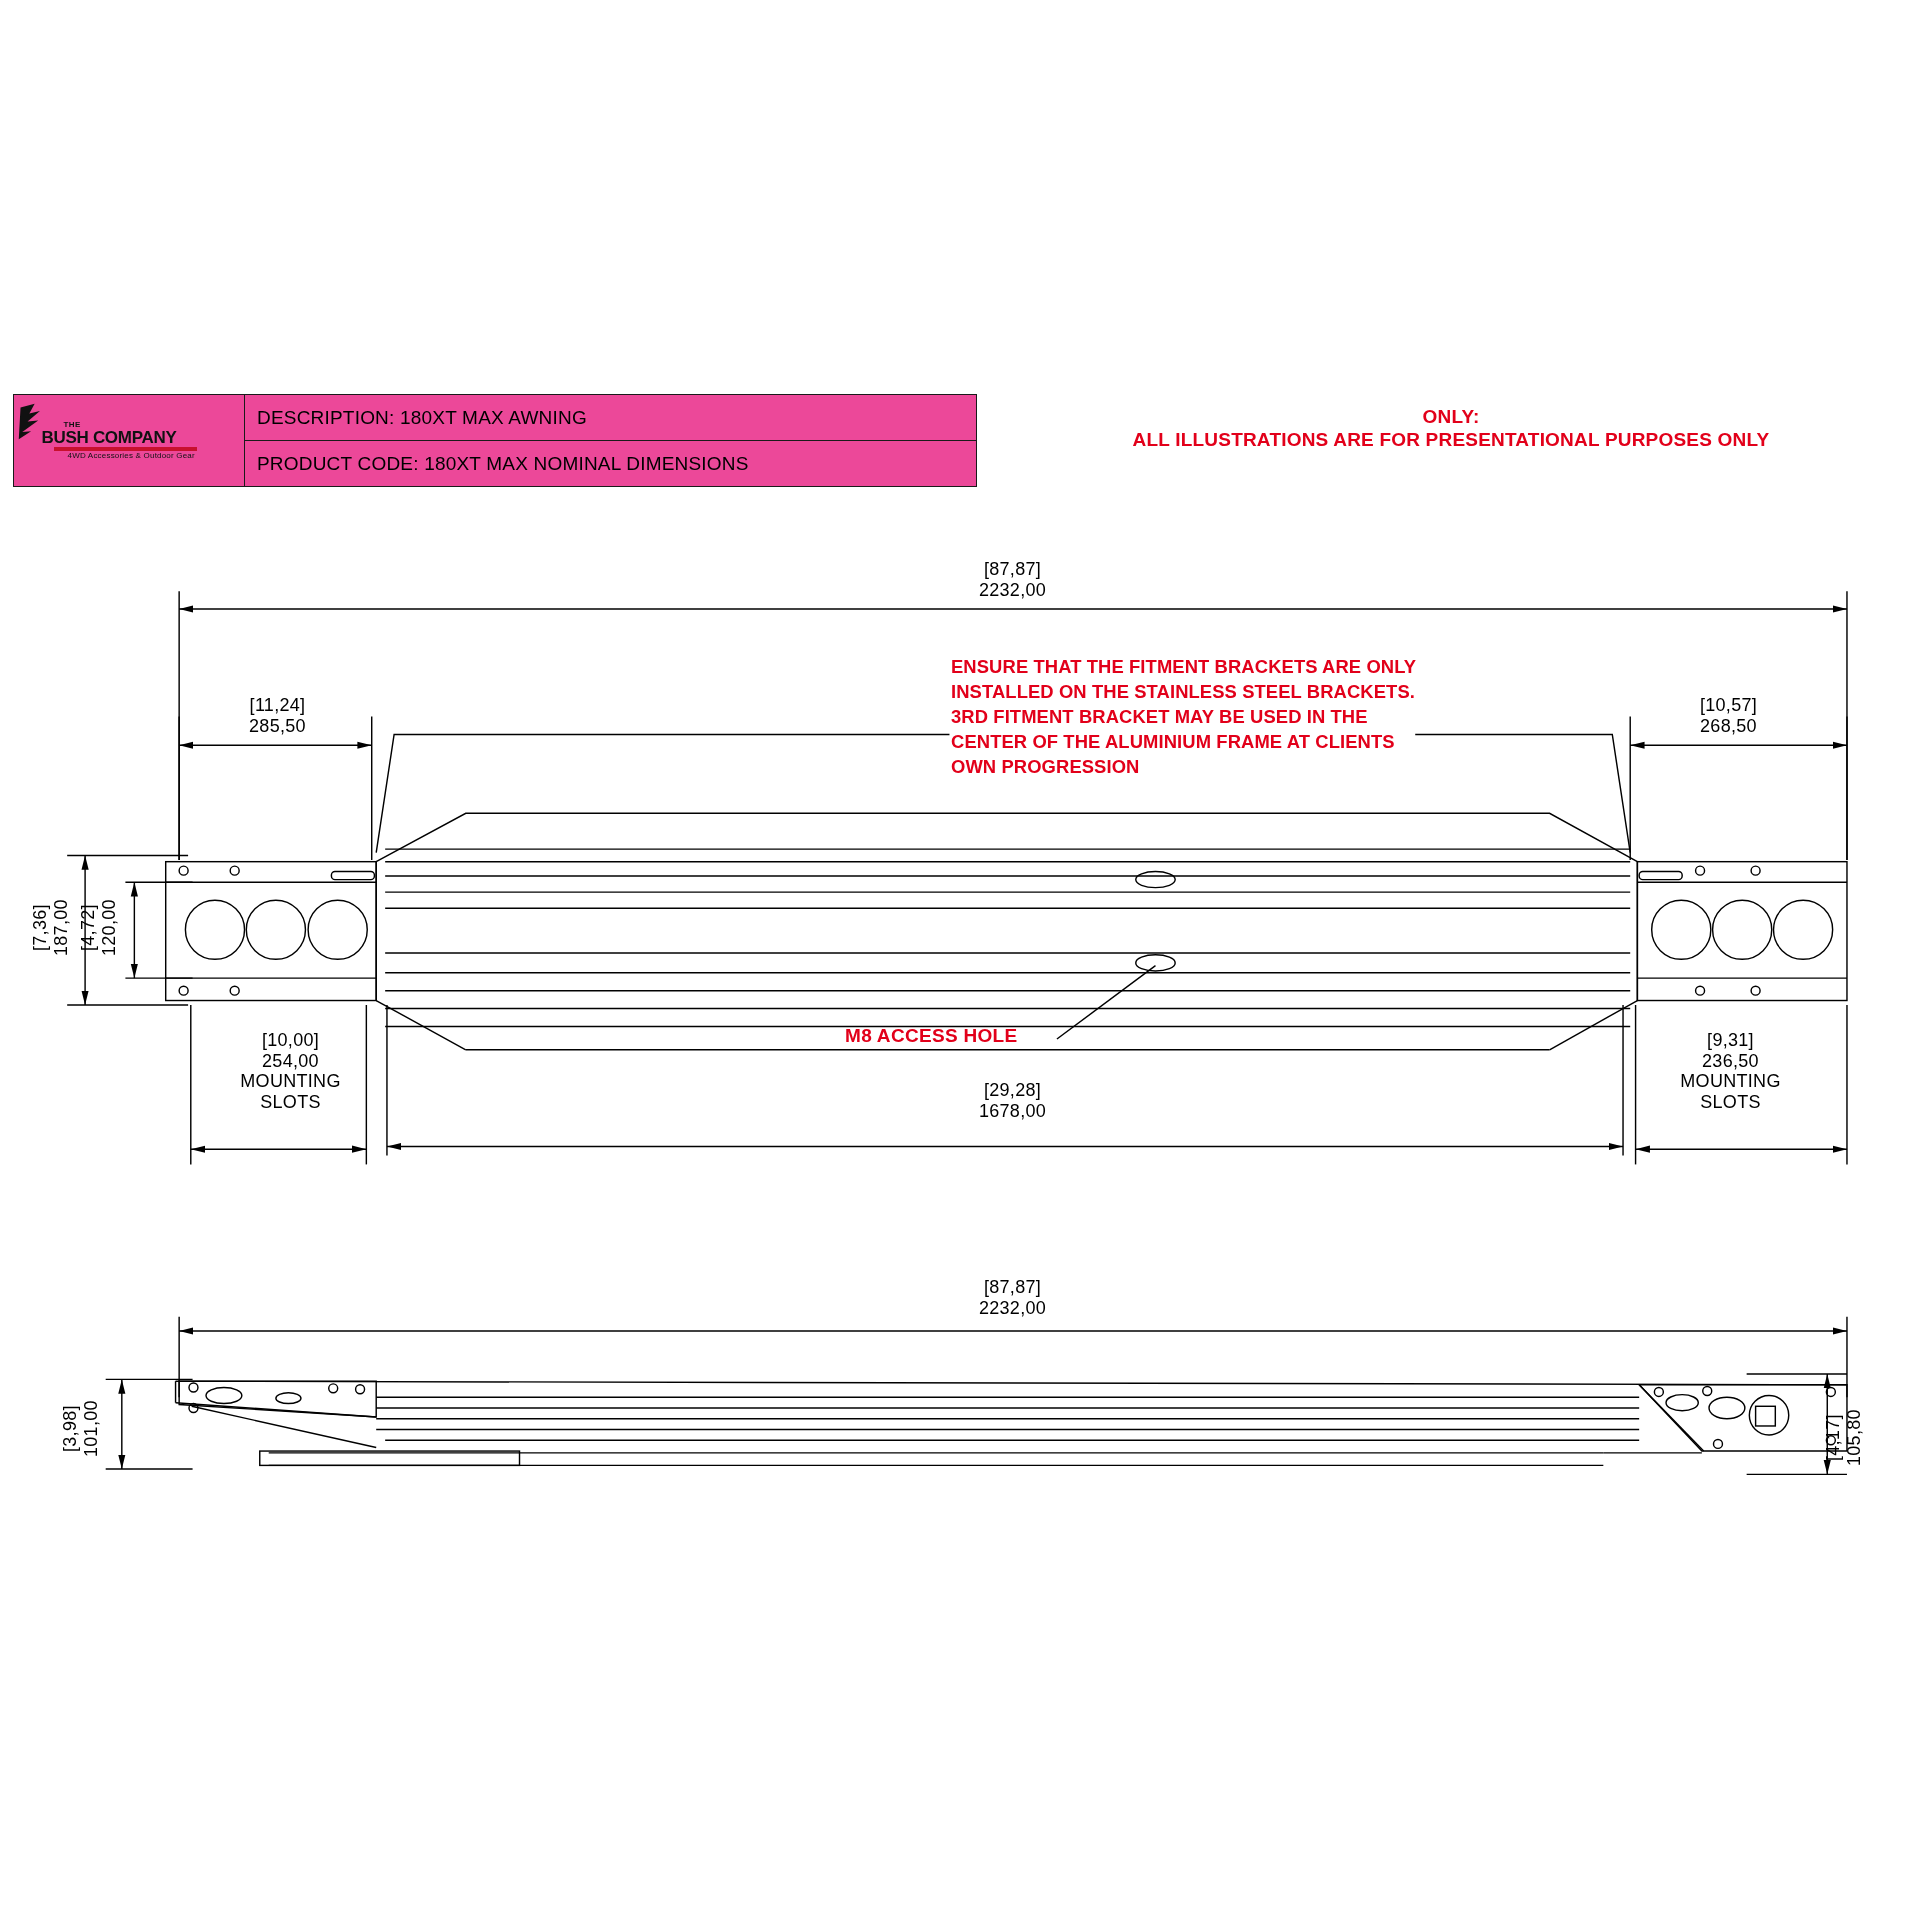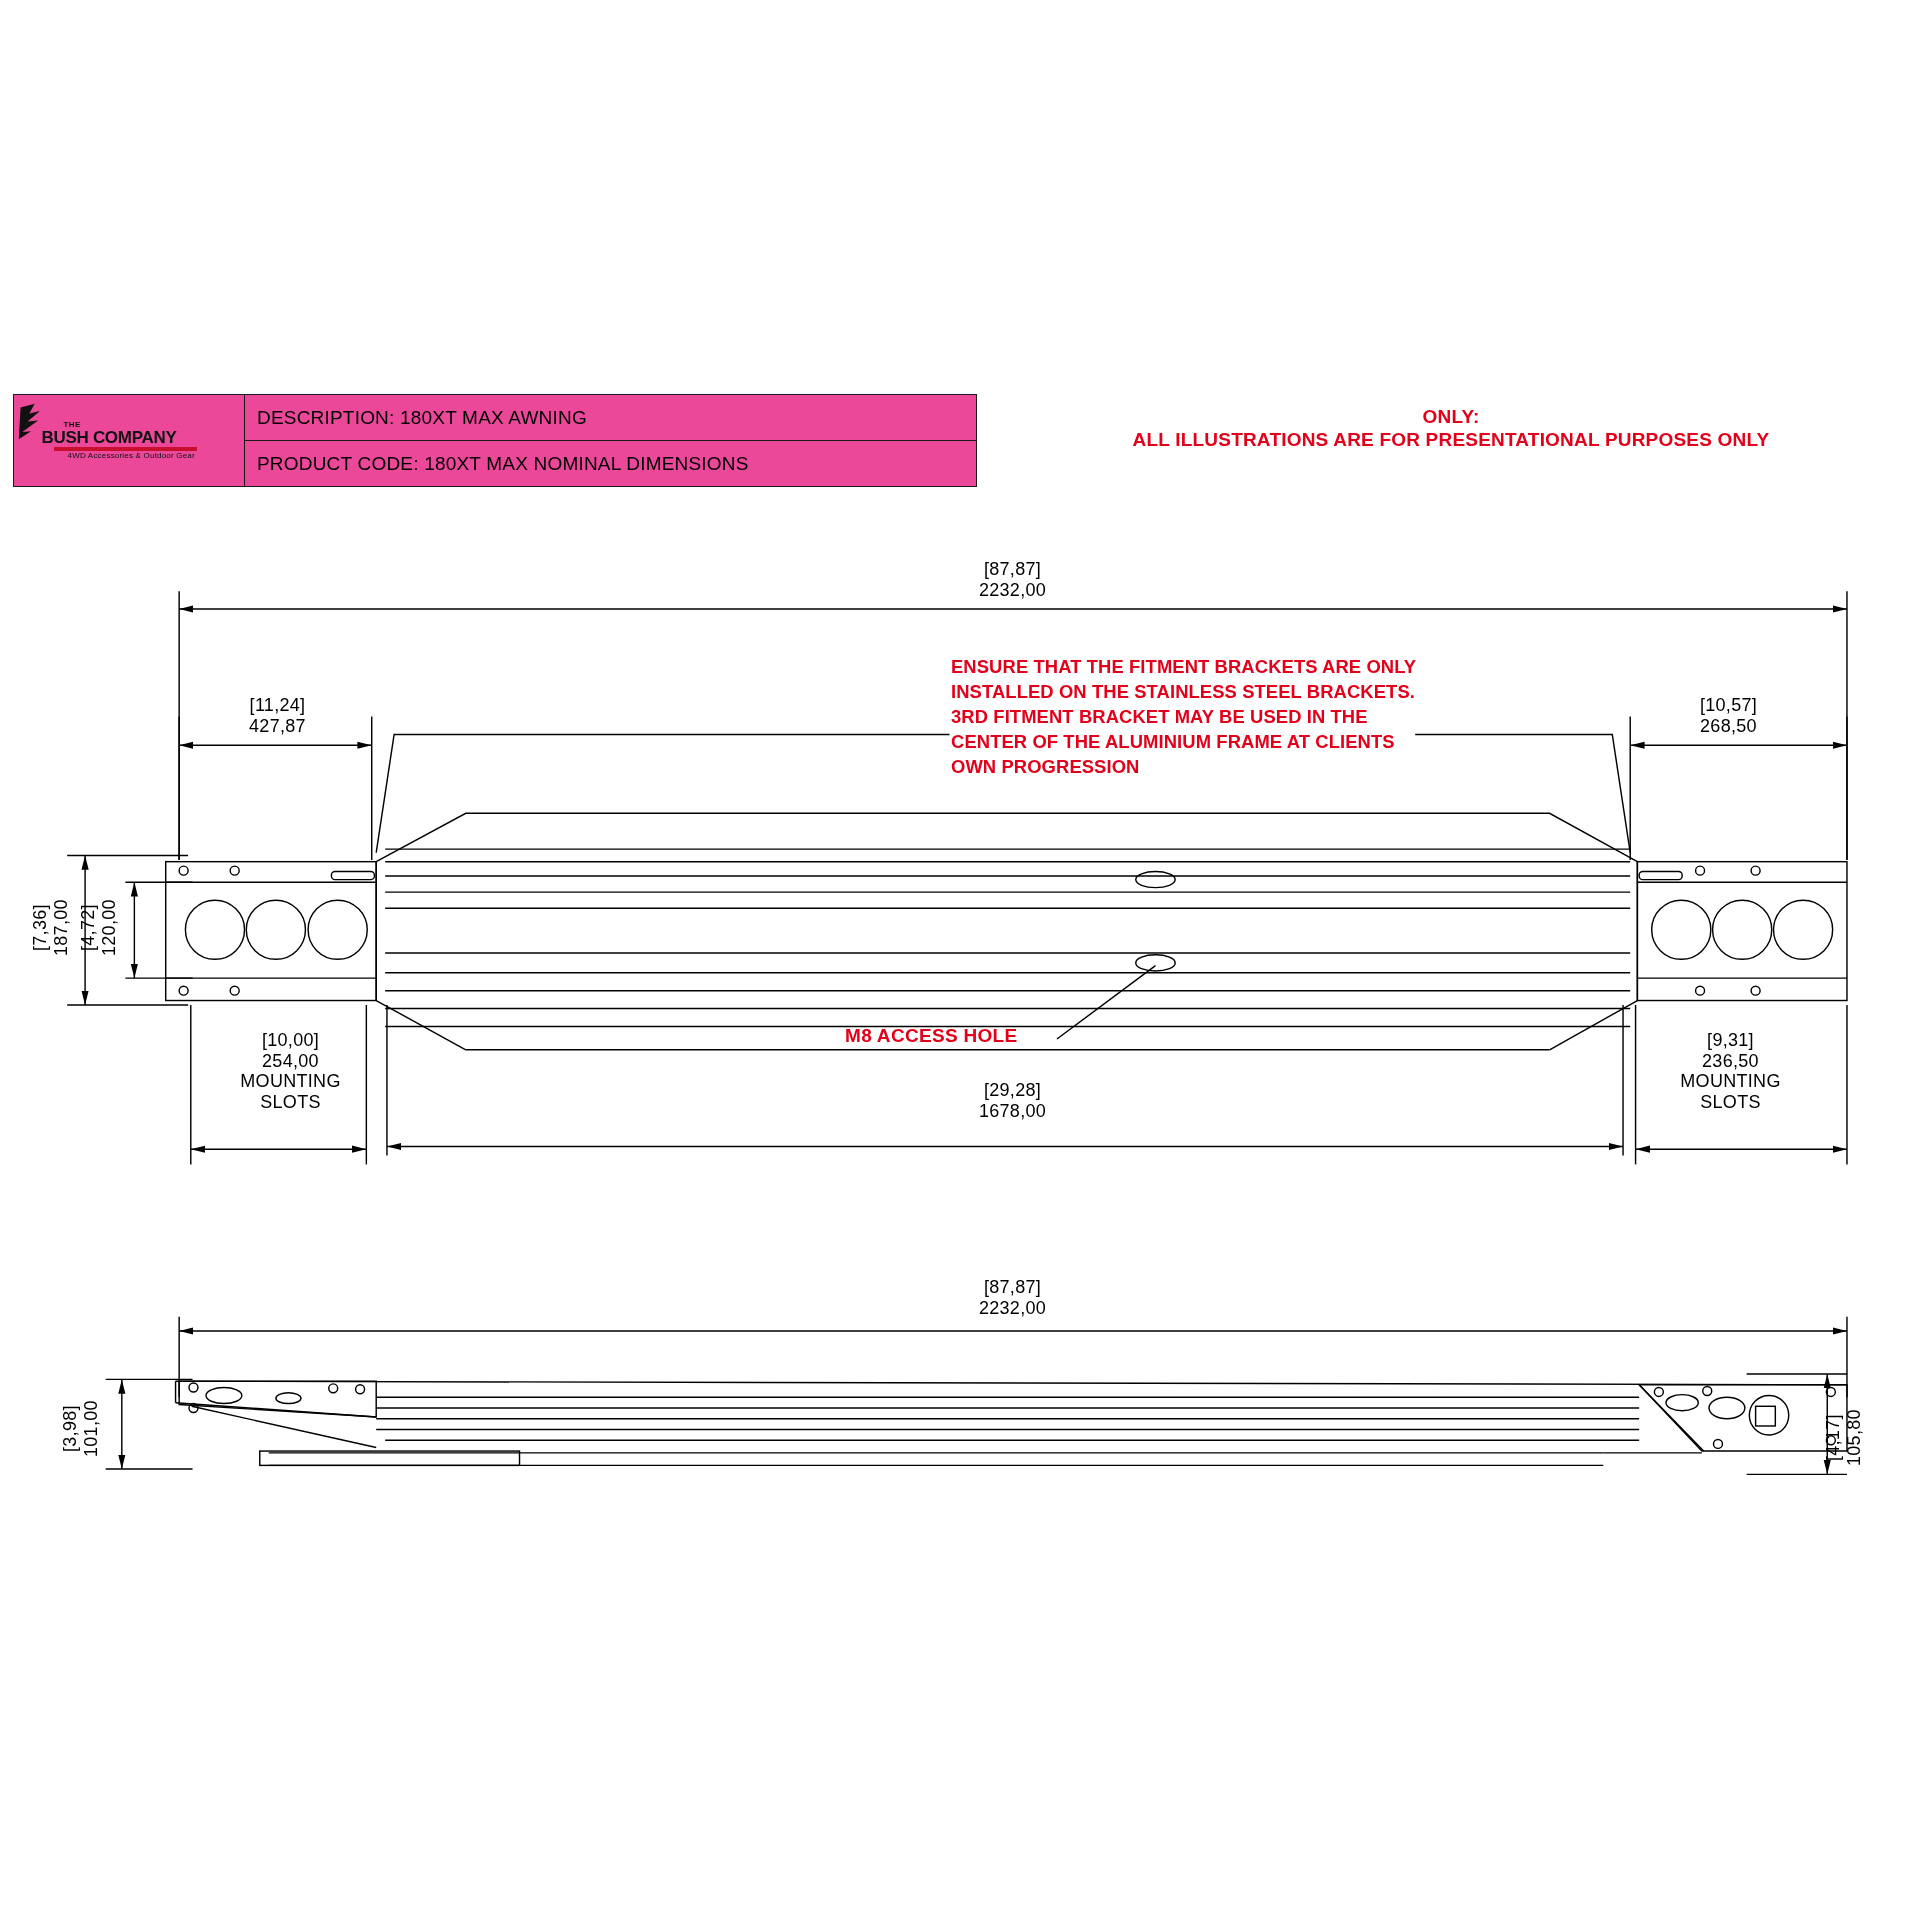--- a/index.html
+++ b/index.html
@@ -207,21 +207,21 @@
     <div>ALL ILLUSTRATIONS ARE FOR PRESENTATIONAL PURPOSES ONLY</div>
   </div>
 
   <div class="callout-red">ENSURE THAT THE FITMENT BRACKETS ARE ONLY INSTALLED ON THE STAINLESS STEEL BRACKETS. 3RD FITMENT BRACKET MAY BE USED IN THE CENTER OF THE ALUMINIUM FRAME AT CLIENTS OWN PROGRESSION</div>
   <div class="m8-label">M8 ACCESS HOLE</div>
 
   <div class="dim" style="left:905px; top:559px; width:215px;">[87,87]
 2232,00</div>
 
   <div class="dim" style="left:170px; top:695px; width:215px;">[11,24]
-427,87</div>
+285,50</div>
 
   <div class="dim" style="left:1621px; top:695px; width:215px;">[10,57]
 268,50</div>
 
   <div class="dim vert" style="left:-39px; top:907px; width:179px;">[7,36]
 187,00</div>
 
   <div class="dim vert" style="left:9px; top:907px; width:179px;">[4,72]
 120,00</div>
 

